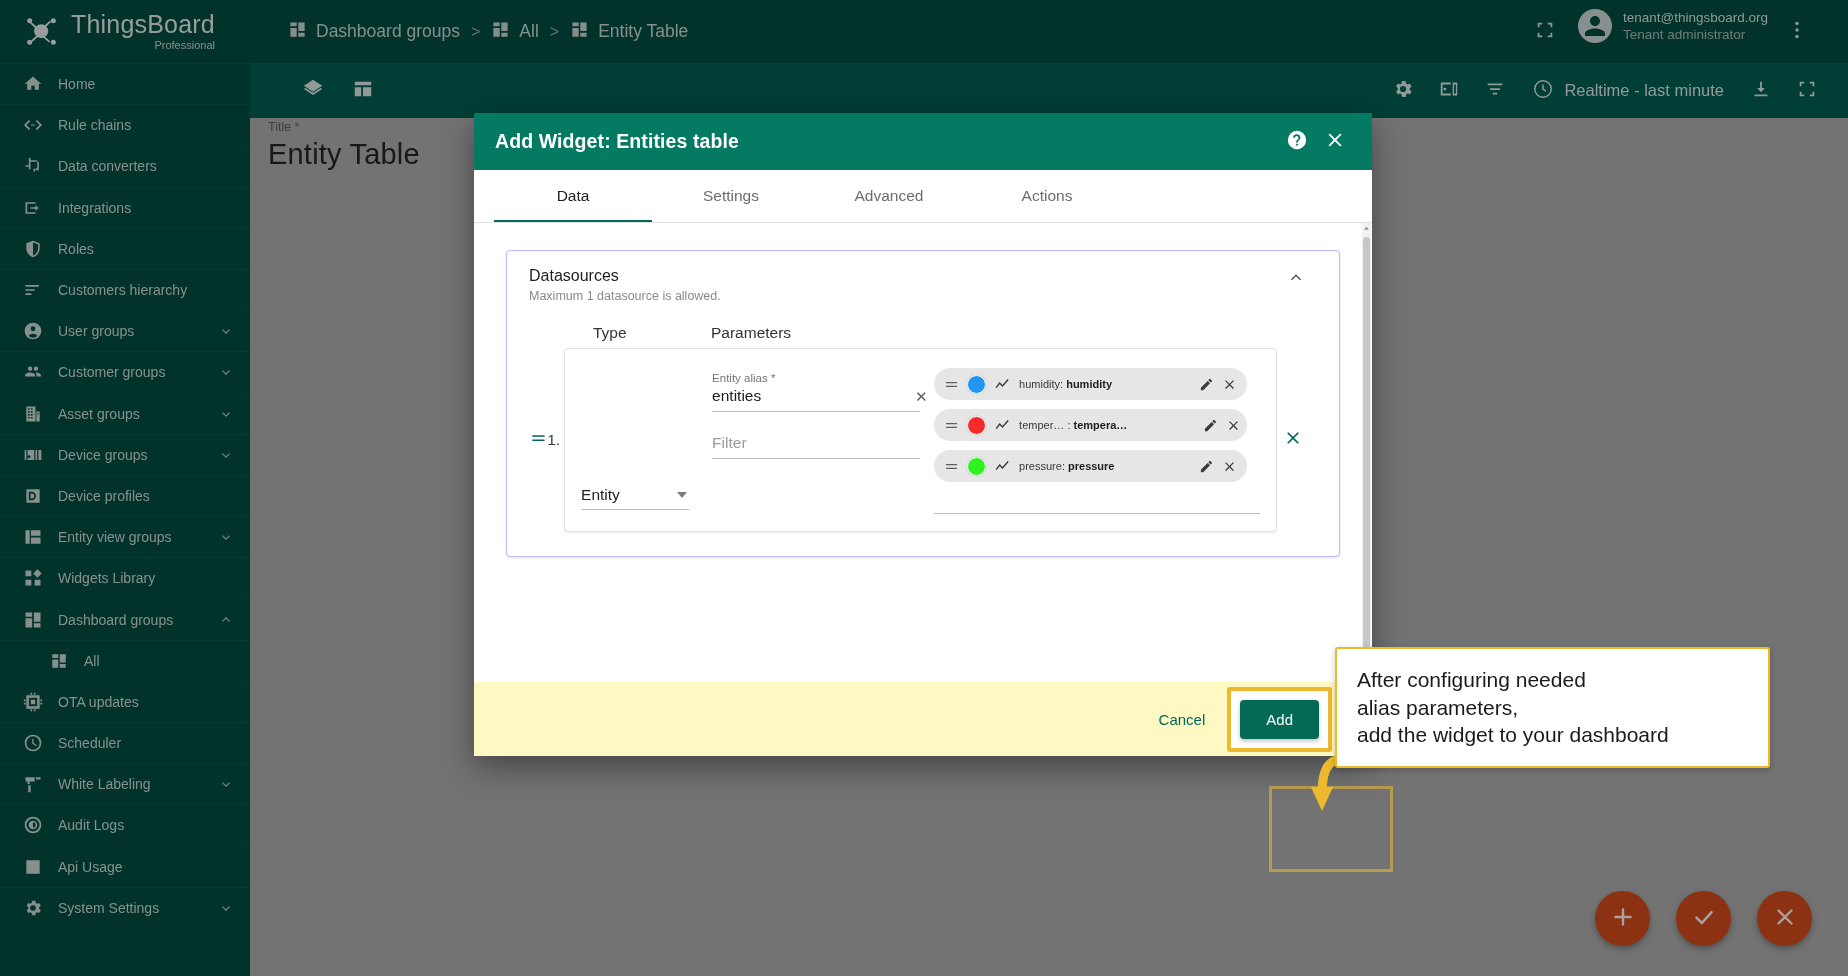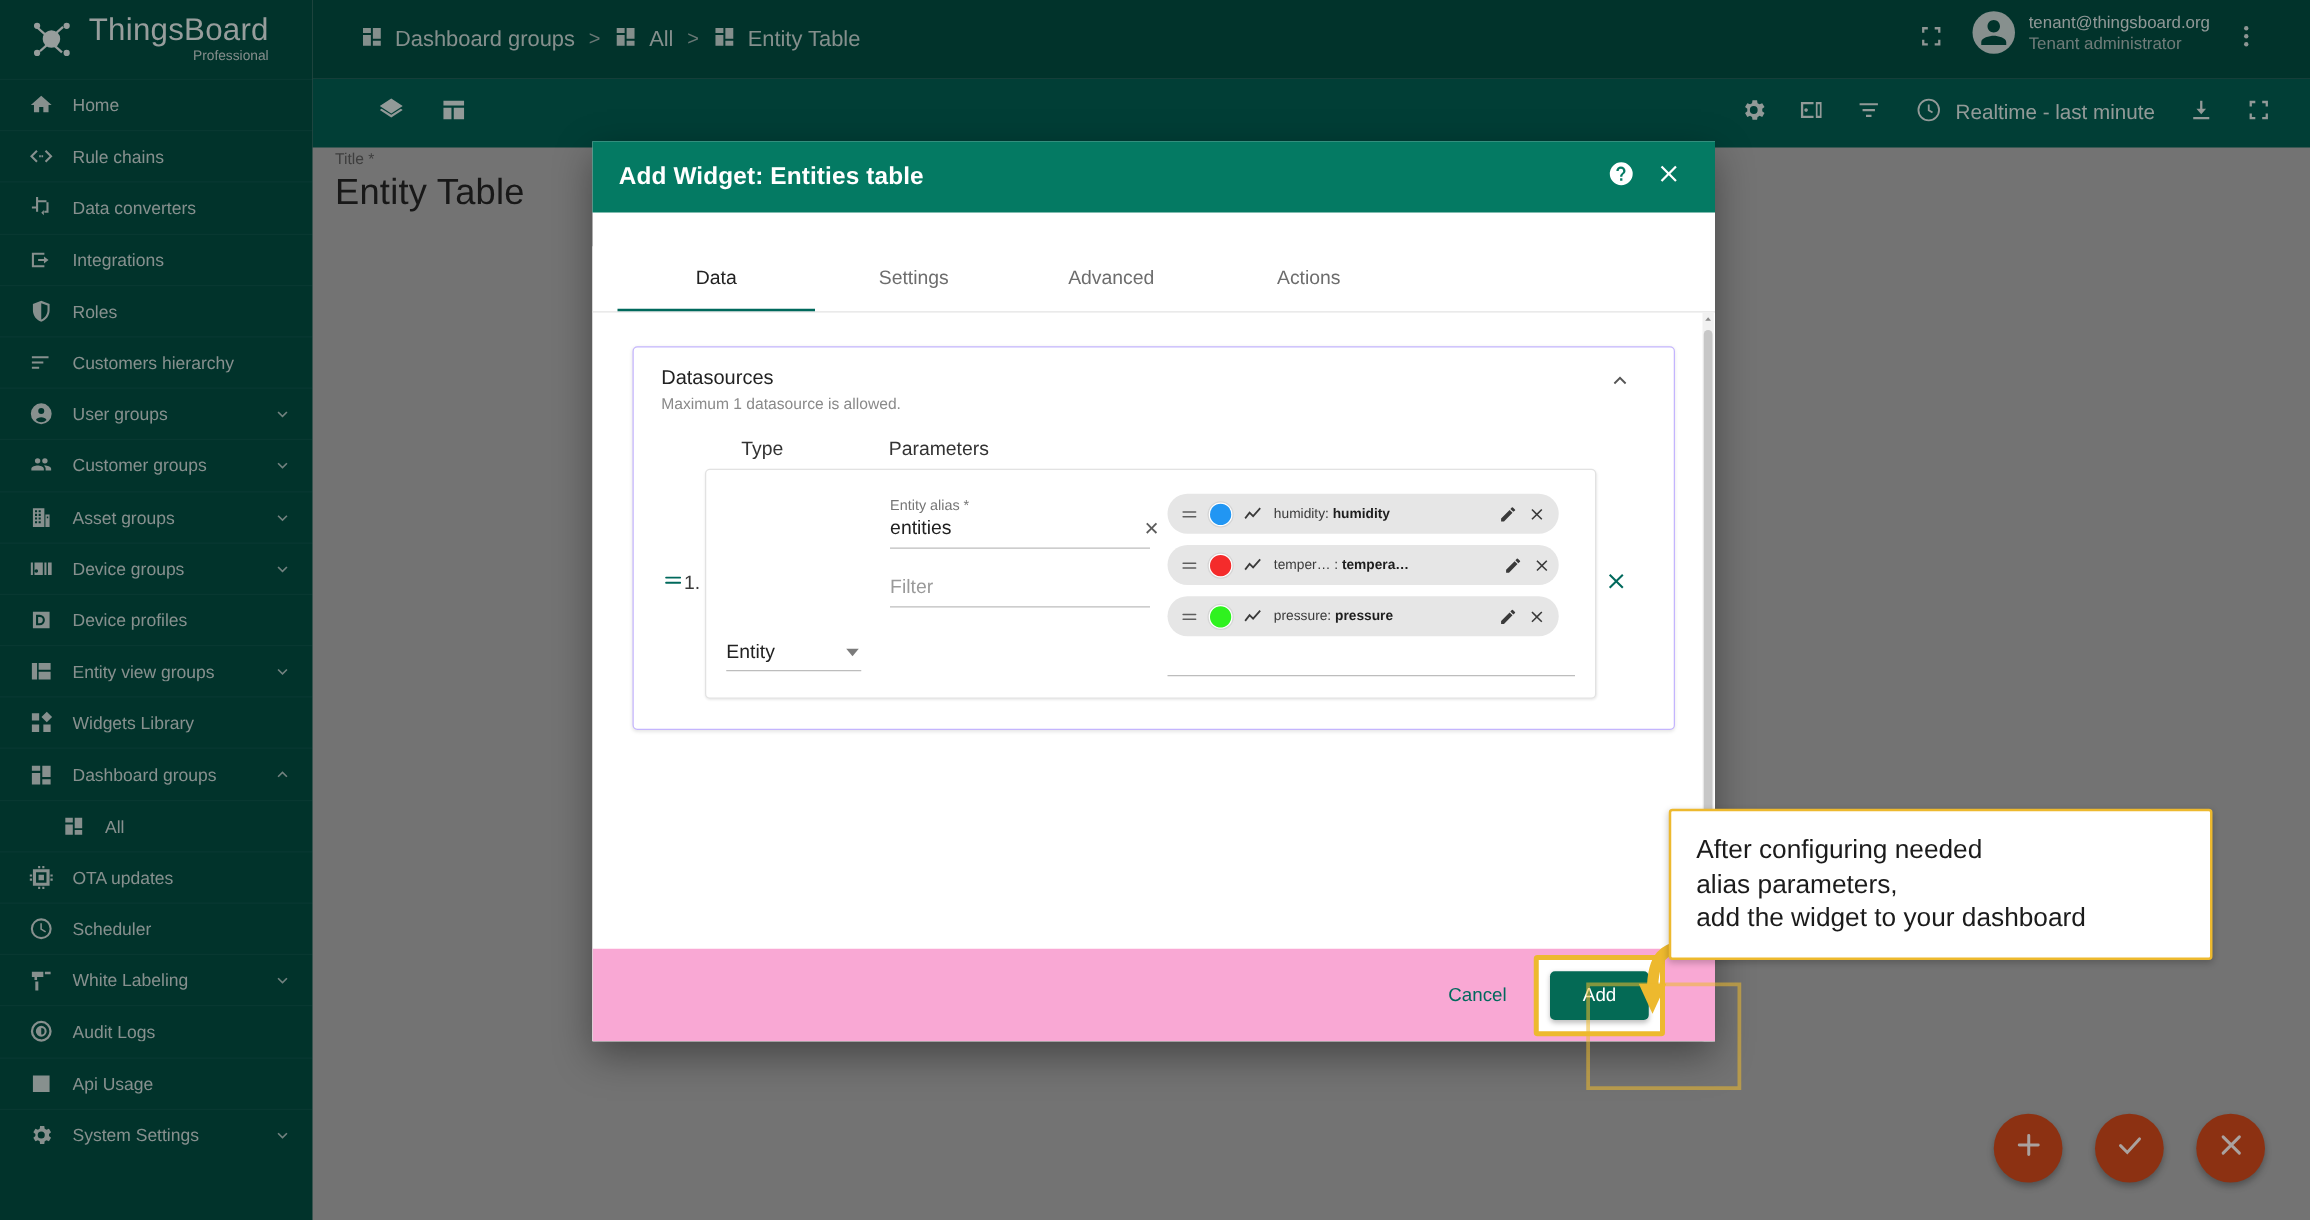--- a/index.html
+++ b/index.html
@@ -84,24 +84,23 @@
   
   .fabs{position:absolute;right:36px;bottom:30px;display:flex;gap:26px;}
   .fab{width:55px;height:55px;border-radius:50%;background:#c1441a;
        display:flex;align-items:center;justify-content:center;cursor:pointer;
        box-shadow:0 3px 6px rgba(0,0,0,.3);}
   .fab svg{width:26px;height:26px;fill:none;stroke:#e9dedb;stroke-width:2.2;stroke-linecap:round;}
 
   
   #scrim{position:absolute;inset:0;background:rgba(0,0,0,0.27);z-index:10;}
   #dialog{
-    position:absolute; left:474px; top:113px; width:898px; height:720px;
+    position:absolute; left:474px; top:113px; width:898px; height:643px;
     background:#fff; z-index:11; display:flex;flex-direction:column;
     box-shadow:0 11px 30px rgba(0,0,0,.4);
-    gap:27px;
   }
   .dlg-head{height:57px;background:#047a63;display:flex;align-items:center;padding:0 18px 0 21px;}
   .dlg-title{color:#fff;font-size:19.5px;font-weight:bold;flex:1;letter-spacing:.1px;}
   .dlg-hbtn{width:38px;height:38px;display:flex;align-items:center;justify-content:center;cursor:pointer;border-radius:50%;}
   .dlg-hbtn svg{width:22px;height:22px;fill:#fff;}
   .dlg-body{flex:1;position:relative;overflow:hidden;background:#fff;}
 
   .tabs{display:flex;border-bottom:1px solid #e3e3e3;padding-left:20px;height:53px;align-items:stretch;}
   .tab{width:158px;display:flex;align-items:center;justify-content:center;
        font-size:15.5px;color:#6d6d6d;cursor:pointer;position:relative;}
@@ -153,21 +152,21 @@
   .chip-drag svg{width:15px;height:15px;fill:#5e5e5e;}
   .chip-dot{width:19px;height:19px;border-radius:50%;border:1.5px solid #fff;flex:none;
             box-shadow:0 0 0 1px rgba(0,0,0,.07);}
   .chip-type svg{width:17px;height:17px;fill:none;stroke:#3a3a3a;stroke-width:2;display:block;}
   .chip-text{flex:1;font-size:11px;color:#3a3a3a;white-space:nowrap;overflow:hidden;}
   .chip-text b{color:#1e1e1e;}
   .chip-act{cursor:pointer;display:flex;align-items:center;}
   .chip-act svg{width:15px;height:15px;fill:#3a3a3a;}
   .chips-underline{border-bottom:1px solid #bdbdbd;margin-top:22px;width:326px;}
 
-  .dlg-actions{position:absolute;left:0;right:0;bottom:0;height:74px;background:#f9a8d4;
+  .dlg-actions{position:absolute;left:0;right:0;bottom:0;height:74px;background:#fef9c3;
                display:flex;align-items:center;justify-content:flex-end;padding-right:40px;gap:6px;}
   .btn-cancel{padding:10px 16px;font-size:15px;color:#00695c;background:transparent;border:0;
               cursor:pointer;border-radius:4px;font-family:"Liberation Sans",sans-serif;}
   .btn-add-wrap{position:relative;padding:9px;background:#fff;border:4px solid #edb92e;border-radius:3px;}
   .btn-add{padding:11px 26px;font-size:15px;color:#fff;background:#046a55;border:0;cursor:pointer;
            border-radius:4px;box-shadow:0 2px 4px rgba(0,0,0,.25);font-family:"Liberation Sans",sans-serif;}
 
   .dlg-scroll{position:absolute;right:1px;top:53px;bottom:0;width:9px;}
   .dlg-scroll .track{position:absolute;inset:0;background:#f1f1f1;}
   .dlg-scroll .thumb{position:absolute;left:1px;width:7px;top:14px;height:612px;background:#c7c7c7;border-radius:4px;}

